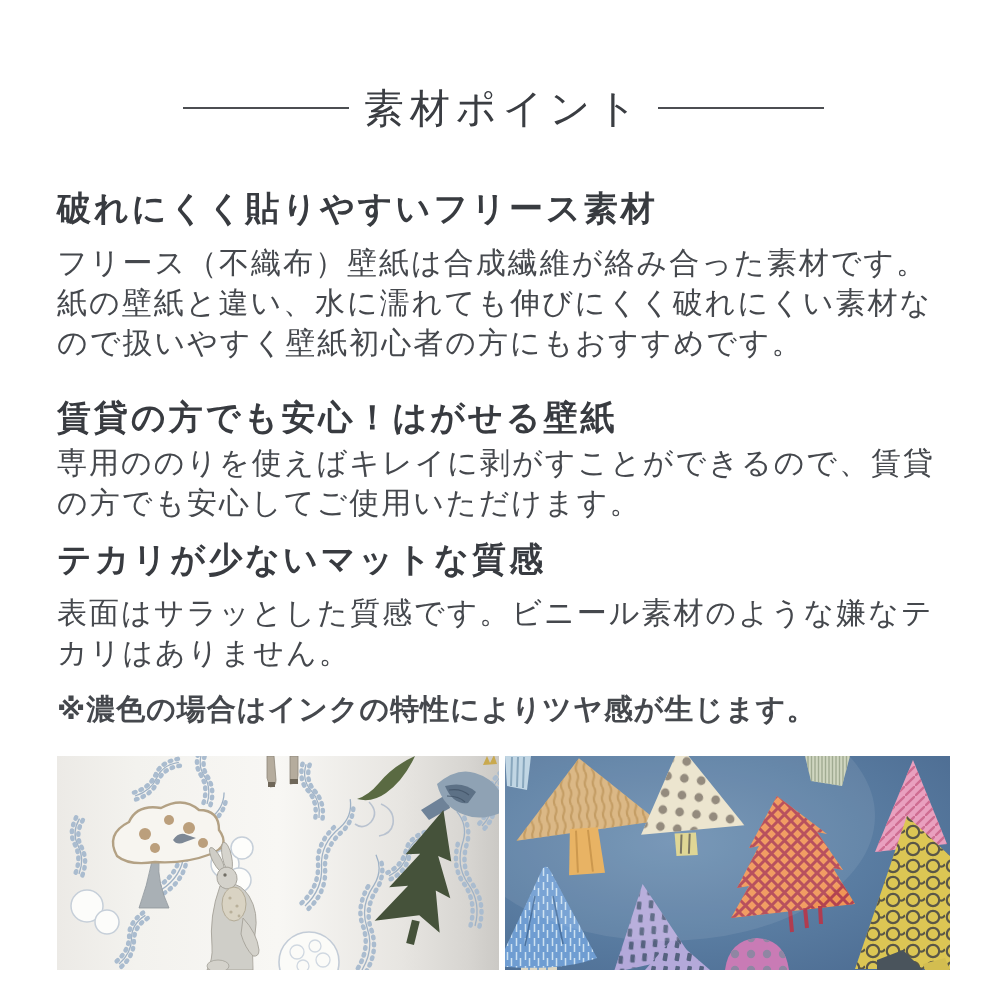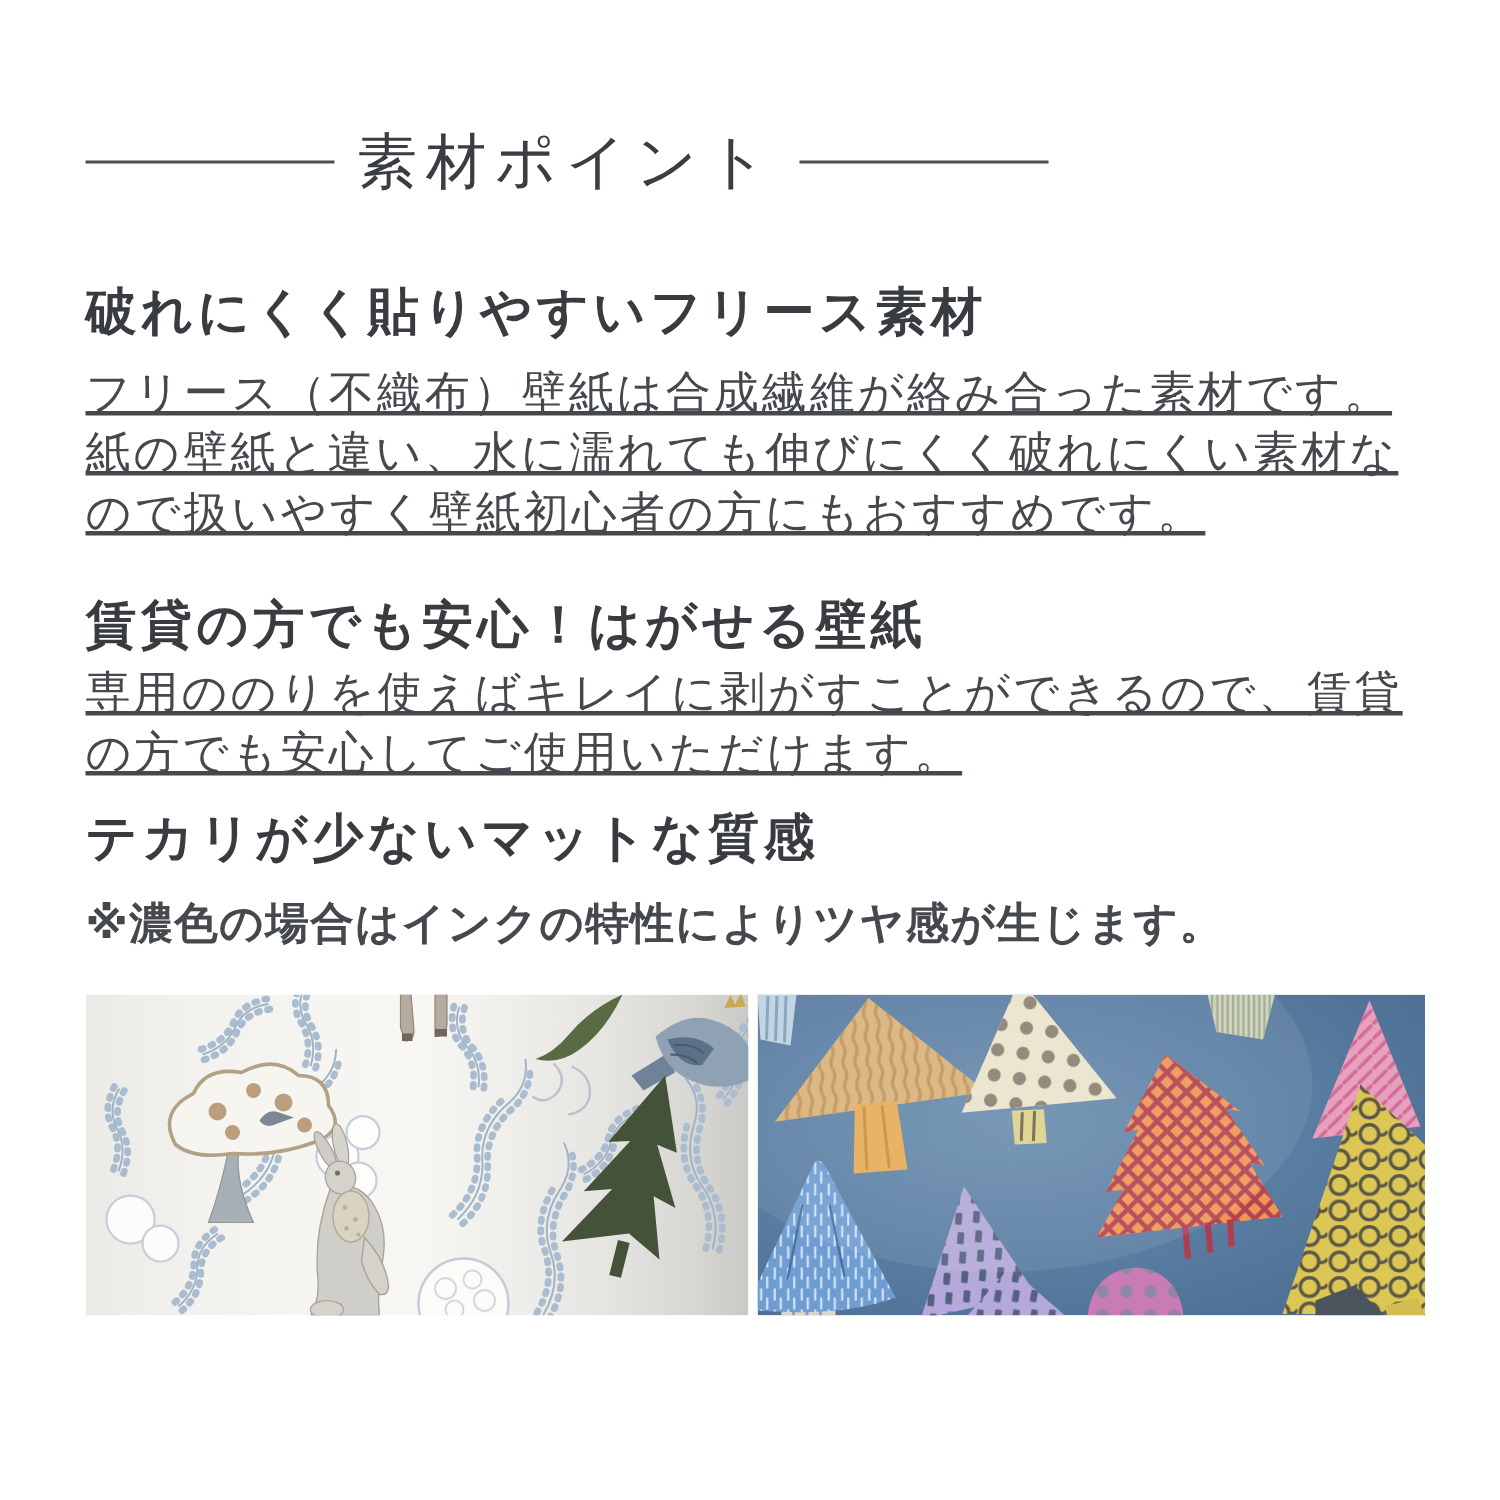--- a/index.html
+++ b/index.html
@@ -2,25 +2,25 @@
 <html><head>
 <meta charset="utf-8">
 <style>
   html,body{margin:0;padding:0;}
   body{
     width:1000px;height:1000px;background:#ffffff;overflow:hidden;
     font-family:"Liberation Sans","DejaVu Sans",sans-serif;
     color:#45484d;
   }
   .page{width:1000px;height:1000px;padding:0 50px 0 57px;box-sizing:border-box;}
-  .title-row{display:flex;align-items:center;justify-content:flex-start;gap:15px;margin-top:84px;height:48px;}
+  .title-row{display:flex;align-items:center;justify-content:center;gap:15px;margin-top:84px;height:48px;}
   .rule{width:166px;height:2px;background:#4c4e52;}
   .page-title{font-size:40px;font-weight:500;letter-spacing:6px;color:#3a3d42;margin:0;line-height:48px;white-space:nowrap;}
   h2.sec-heading{font-size:34px;font-weight:bold;letter-spacing:3px;color:#383b40;margin:0;line-height:41px;white-space:nowrap;}
-  p.sec-body{font-size:30px;letter-spacing:2px;line-height:40px;color:#45484d;margin:0;white-space:pre;text-decoration:underline;}
+  p.sec-body{font-size:30px;letter-spacing:2px;line-height:40px;color:#45484d;margin:0;white-space:pre;}
   .sec-1 h2{margin-top:56px;}
   .sec-1 p{margin-top:14px;}
   .sec-2 h2{margin-top:34px;}
   .sec-2 p{margin-top:5px;}
   .sec-3 h2{margin-top:16px;}
   .sec-3 p{margin-top:13px;}
   p.note{font-size:29px;letter-spacing:1px;line-height:36px;color:#45484d;margin:18px 0 0 0;white-space:pre;font-weight:bold;}
   .samples{display:flex;gap:6px;margin-top:29px;height:214px;}
   .sample{margin:0;padding:0;overflow:hidden;height:214px;}
   .sample svg{display:block;}
@@ -48,20 +48,22 @@
   </section>
 
   <section class="sec-2">
     <h2 class="sec-heading">賃貸の方でも安心！はがせる壁紙</h2>
     <p class="sec-body">専用ののりを使えばキレイに剥がすことができるので、賃貸
 の方でも安心してご使用いただけます。</p>
   </section>
 
   <section class="sec-3">
     <h2 class="sec-heading">テカリが少ないマットな質感</h2>
+    <p class="sec-body">表面はサラッとした質感です。ビニール素材のような嫌なテ
+カリはありません。</p>
   </section>
 
   <p class="note">※濃色の場合はインクの特性によりツヤ感が生じます。</p>
 
   <div class="samples">
 
     <figure class="sample" style="width:442px">
       <svg width="442" height="214" viewBox="0 0 442 214">
         <defs>
           <linearGradient id="lgL" x1="0" y1="0" x2="1" y2="0">

